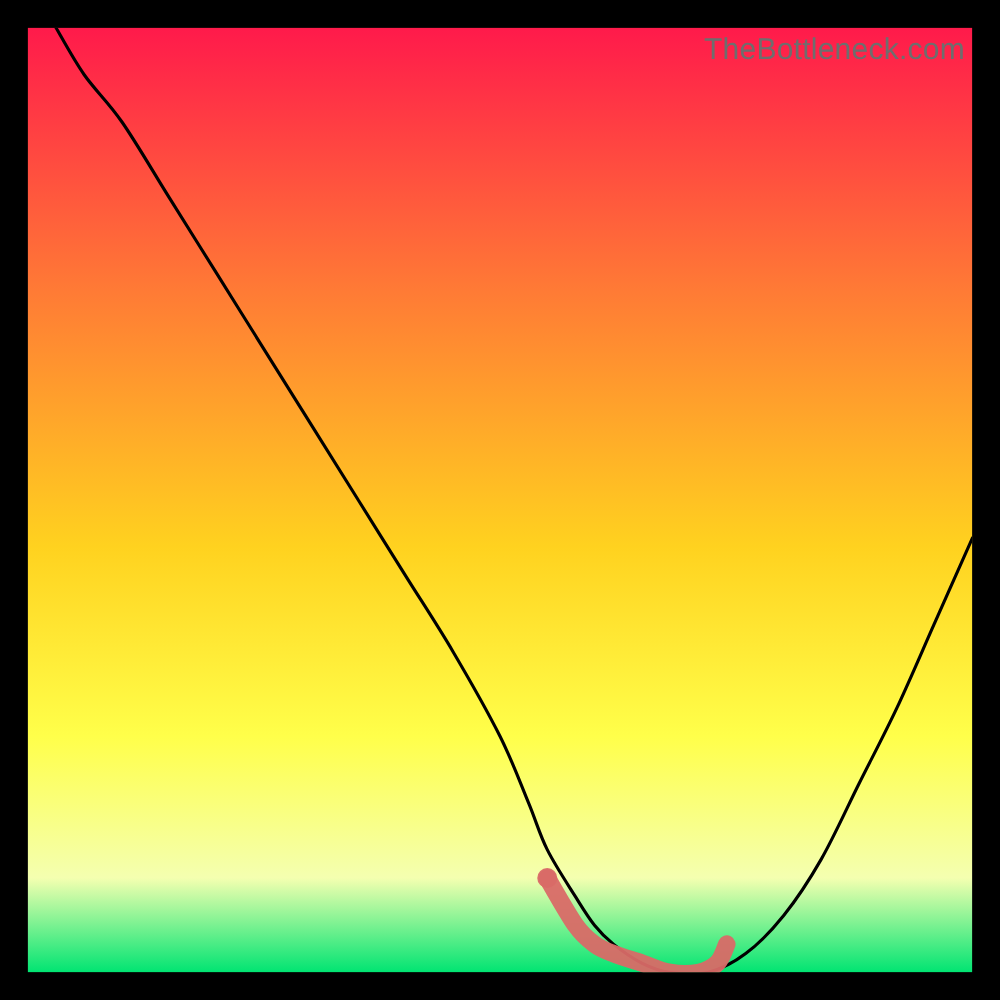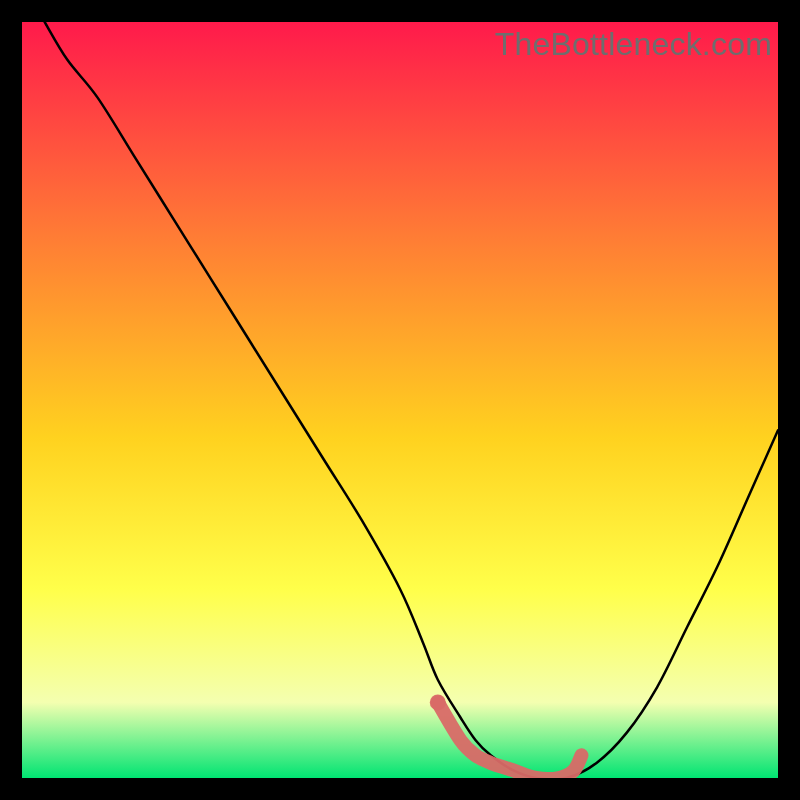--- a/index.html
+++ b/index.html
@@ -17,21 +17,21 @@
 
   .bg-gradient {
     position: absolute;
     inset: 0;
   }
 
   .watermark {
     position: absolute;
     top: 4px;
     right: 6px;
-    font-size: 32px;
+    font-size: 24px;
     font-weight: 500;
     color: #6e6e6e;
     letter-spacing: 0.2px;
     user-select: none;
   }
 
   .chart-svg {
     position: absolute;
     inset: 0;
     width: 100%;

